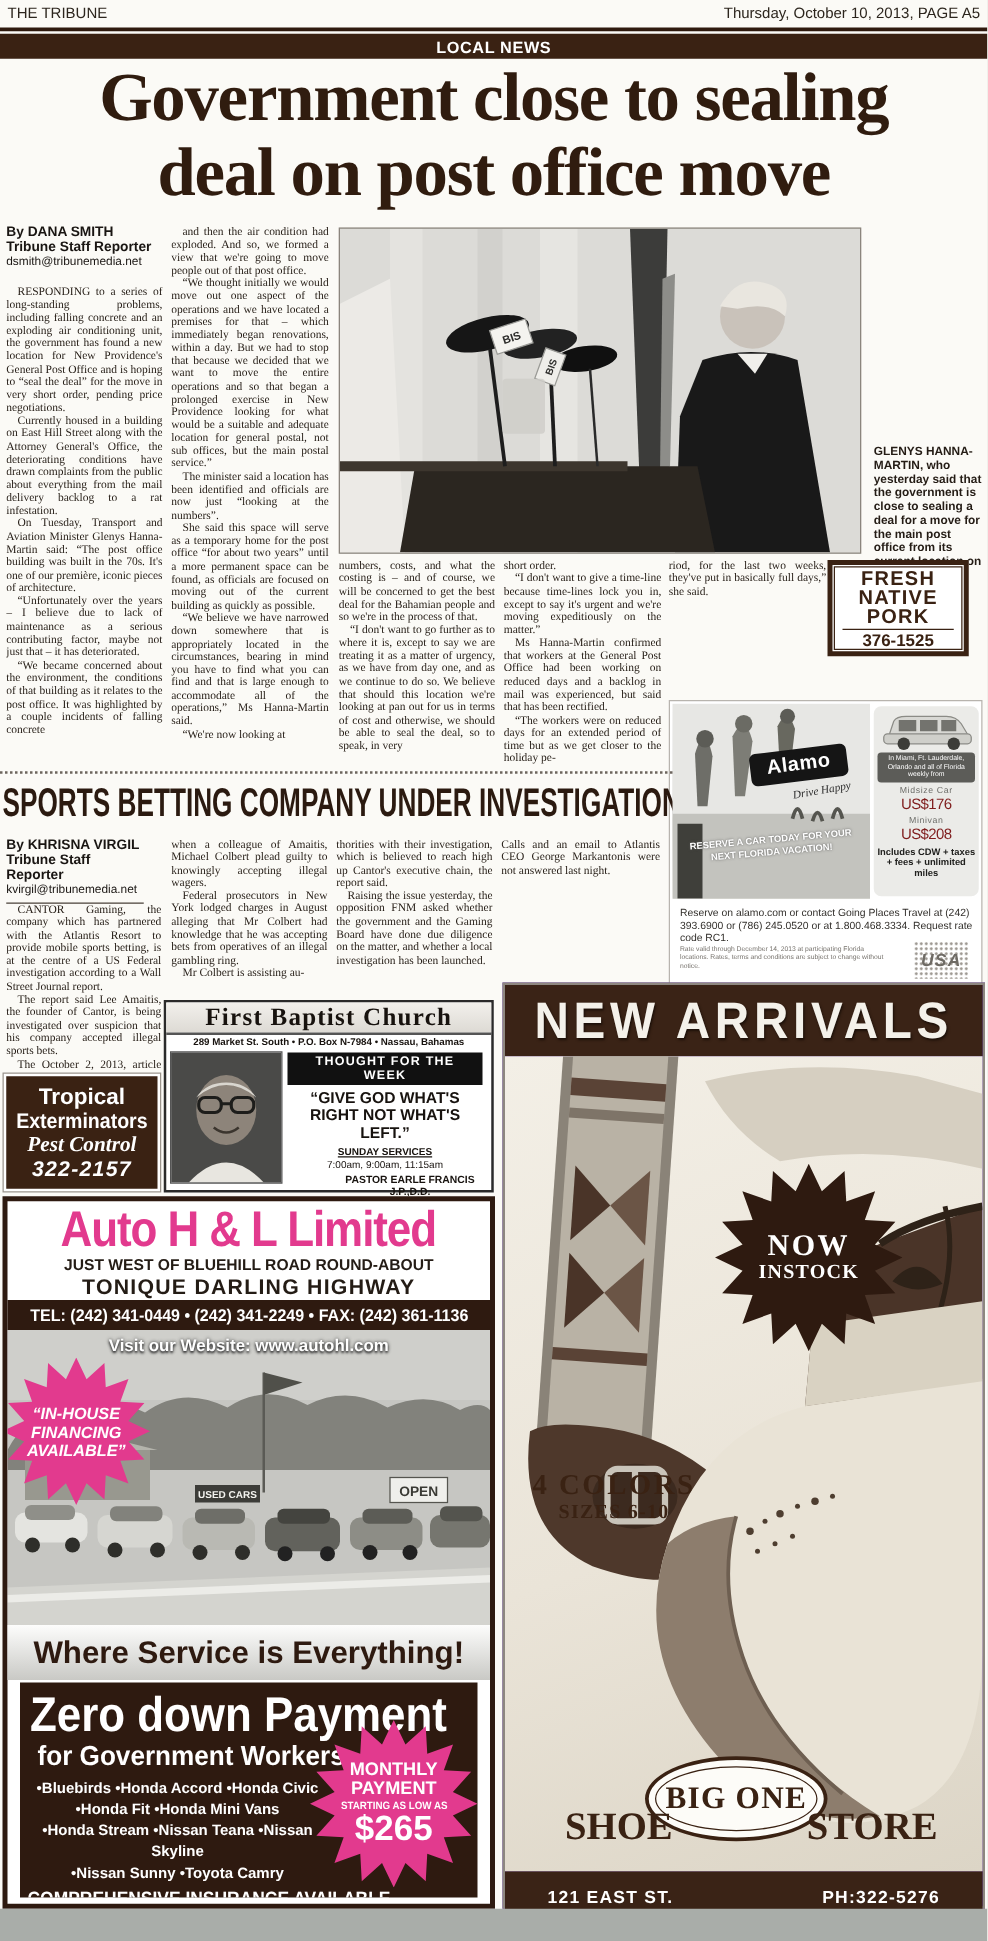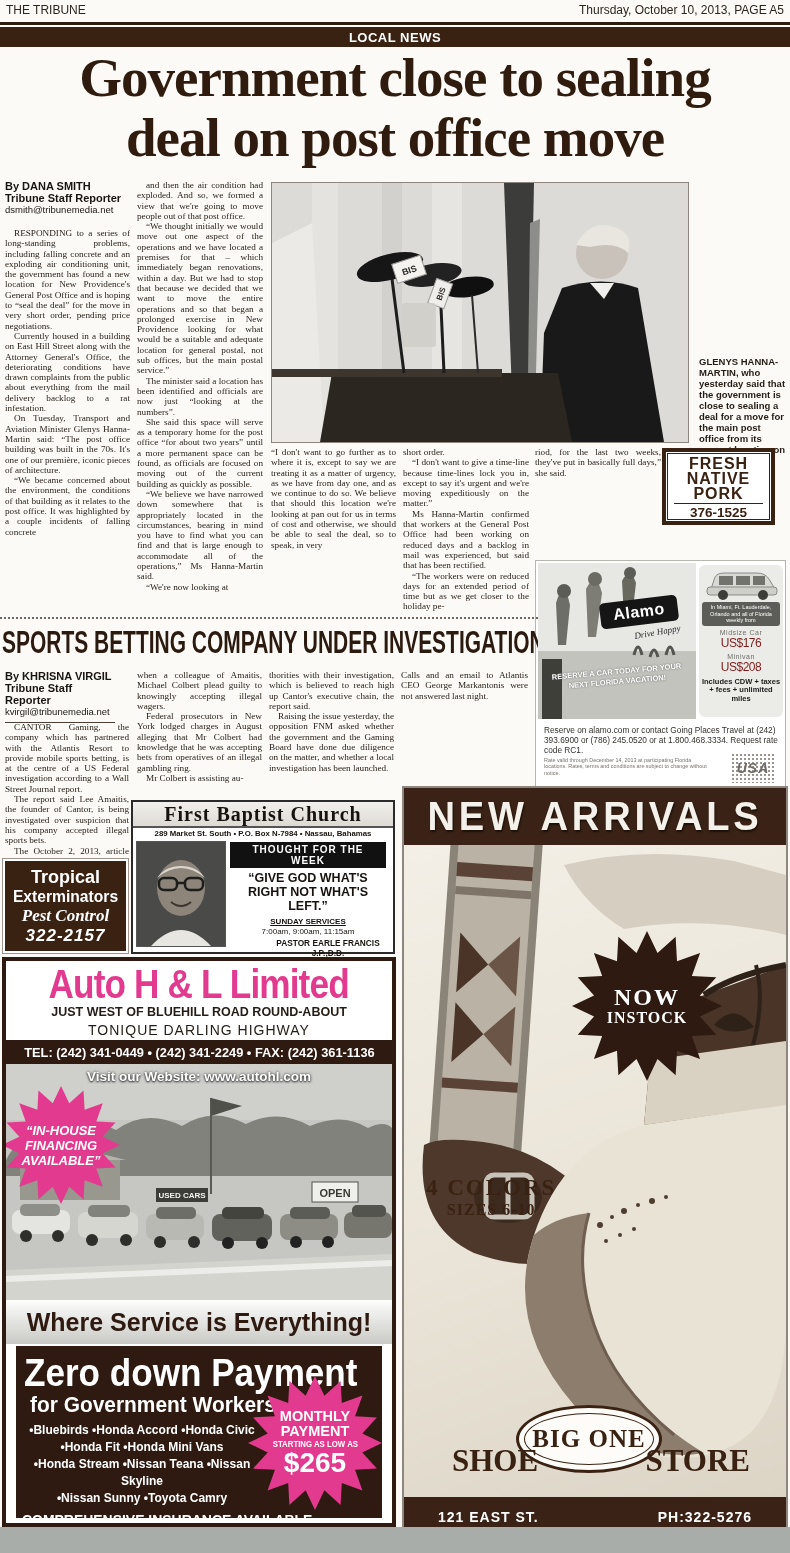--- a/index.html
+++ b/index.html
@@ -96,21 +96,21 @@
   .ext2{font-weight:bold;font-size:17px;line-height:19px;transform:scaleX(.92);}
   .ext3{font-family:"Liberation Serif",serif;font-style:italic;font-weight:bold;font-size:17px;line-height:20px;}
   .ext4{font-weight:bold;font-style:italic;font-size:17px;line-height:19px;letter-spacing:1px;}
   
   .auto{position:absolute;left:2px;top:957px;width:394px;height:570px;background:#fff;
         border:4px solid #2e1a10;box-sizing:border-box;}
   .auto-title{text-align:center;margin-top:2px;}
   .auto-title span{display:inline-block;font-weight:bold;font-size:40px;line-height:42px;color:#e23a8e;
         transform:scaleX(.88);letter-spacing:-1px;}
   .auto-sub1{text-align:center;font-weight:bold;font-size:12.5px;color:#241c15;line-height:15px;}
-  .auto-sub2{text-align:center;font-weight:normal;font-size:14px;color:#241c15;letter-spacing:1px;line-height:20px;}
+  .auto-sub2{text-align:center;font-weight:bold;font-size:17px;color:#241c15;letter-spacing:1px;line-height:20px;}
   .auto-tel{background:#2e1a10;height:24px;display:flex;align-items:center;justify-content:center;}
   .auto-tel span{color:#fff;font-weight:bold;font-size:13.5px;white-space:nowrap;transform:scaleX(.95);}
   .auto-photo{position:relative;height:236px;overflow:hidden;}
   .auto-web{position:absolute;left:0;top:5px;width:100%;text-align:center;color:#fff;font-weight:bold;
         font-size:13.5px;text-shadow:0 1px 2px #333,0 0 3px #333;}
   .burst{position:absolute;display:flex;flex-direction:column;align-items:center;justify-content:center;
         text-align:center;clip-path:polygon(100% 50%,85.3% 57%,96.2% 69.1%,79.9% 70%,85.4% 85.4%,70% 79.9%,
         69.1% 96.2%,57% 85.3%,50% 100%,43% 85.3%,30.9% 96.2%,30% 79.9%,14.6% 85.4%,20.1% 70%,3.8% 69.1%,
         14.7% 57%,0% 50%,14.7% 43%,3.8% 30.9%,20.1% 30%,14.6% 14.6%,30% 20.1%,30.9% 3.8%,43% 14.7%,50% 0%,
         57% 14.7%,69.1% 3.8%,70% 20.1%,85.4% 14.6%,79.9% 30%,96.2% 30.9%,85.3% 43%);}
@@ -182,31 +182,33 @@
 
   <div class="byl" style="left:5px;top:180px;">
     <div class="b1">By DANA SMITH</div>
     <div class="b2">Tribune Staff Reporter</div>
     <div class="b3">dsmith@tribunemedia.net</div>
   </div>
   <div class="col" style="left:5px;top:228px;width:125px;height:384px;">
       <p>RESPONDING to a series of long-standing problems, including falling concrete and an exploding air conditioning unit, the government has found a new location for New Providence's General Post Office and is hoping to “seal the deal” for the move in very short order, pending price negotiations.</p>
       <p>Currently housed in a building on East Hill Street along with the Attorney General's Office, the deteriorating conditions have drawn complaints from the public about everything from the mail delivery backlog to a rat infestation.</p>
       <p>On Tuesday, Transport and Aviation Minister Glenys Hanna-Martin said: “The post office building was built in the 70s. It's one of our première, iconic pieces of architecture.</p>
+      <p>“Unfortunately over the years – I believe due to lack of maintenance as a serious contributing factor, maybe not just that – it has deteriorated.</p>
       <p>“We became concerned about the environment, the conditions of that building as it relates to the post office. It was highlighted by a couple incidents of falling concrete</p>
     </div>
   <div class="col" style="left:137px;top:180px;width:126px;height:432px;">
       <p>and then the air condition had exploded. And so, we formed a view that we're going to move people out of that post office.</p>
       <p>“We thought initially we would move out one aspect of the operations and we have located a premises for that – which immediately began renovations, within a day. But we had to stop that because we decided that we want to move the entire operations and so that began a prolonged exercise in New Providence looking for what would be a suitable and adequate location for general postal, not sub offices, but the main postal service.”</p>
       <p>The minister said a location has been identified and officials are now just “looking at the numbers”.</p>
       <p>She said this space will serve as a temporary home for the post office “for about two years” until a more permanent space can be found, as officials are focused on moving out of the current building as quickly as possible.</p>
       <p>“We believe we have narrowed down somewhere that is appropriately located in the circumstances, bearing in mind you have to find what you can find and that is large enough to accommodate all of the operations,” Ms Hanna-Martin said.</p>
       <p>“We're now looking at</p>
     </div>
   <div class="col cont" style="left:271px;top:447px;width:125px;height:165px;">
+      <p>numbers, costs, and what the costing is – and of course, we will be concerned to get the best deal for the Bahamian people and so we're in the process of that.</p>
       <p>“I don't want to go further as to where it is, except to say we are treating it as a matter of urgency, as we have from day one, and as we continue to do so. We believe that should this location we're looking at pan out for us in terms of cost and otherwise, we should be able to seal the deal, so to speak, in very</p>
     </div>
   <div class="col cont" style="left:403px;top:447px;width:126px;height:165px;">
       <p>short order.</p>
       <p>“I don't want to give a time-line because time-lines lock you in, except to say it's urgent and we're moving expeditiously on the matter.”</p>
       <p>Ms Hanna-Martin confirmed that workers at the General Post Office had been working on reduced days and a backlog in mail was experienced, but said that has been rectified.</p>
       <p>“The workers were on reduced days for an extended period of time but as we get closer to the holiday pe-</p>
     </div>
   <div class="col cont" style="left:535px;top:447px;width:126px;height:112px;">
       <p>riod, for the last two weeks, they've put in basically full days,” she said.</p>

